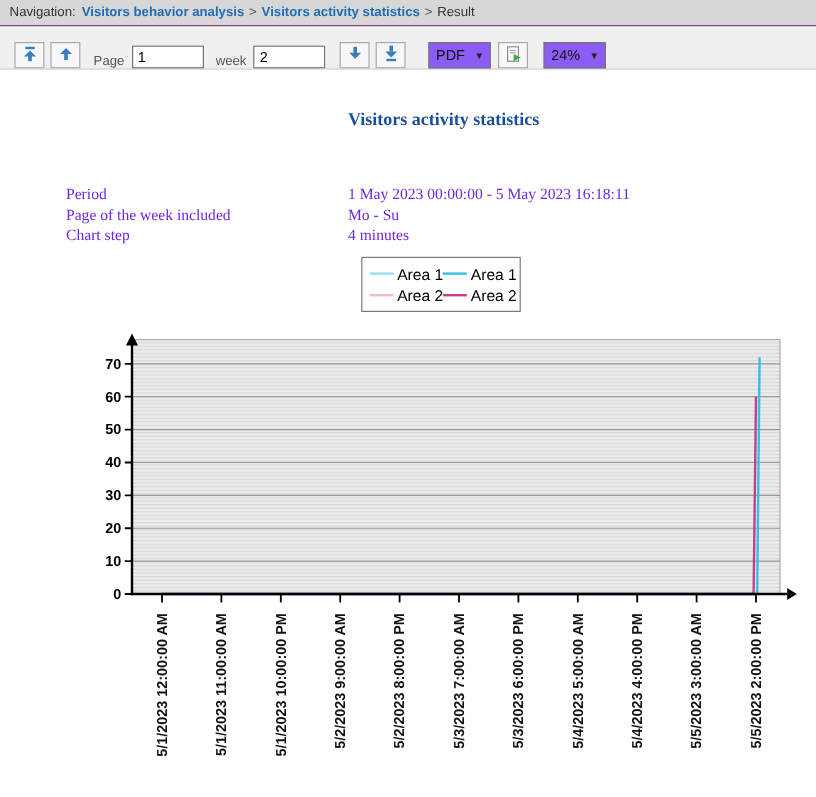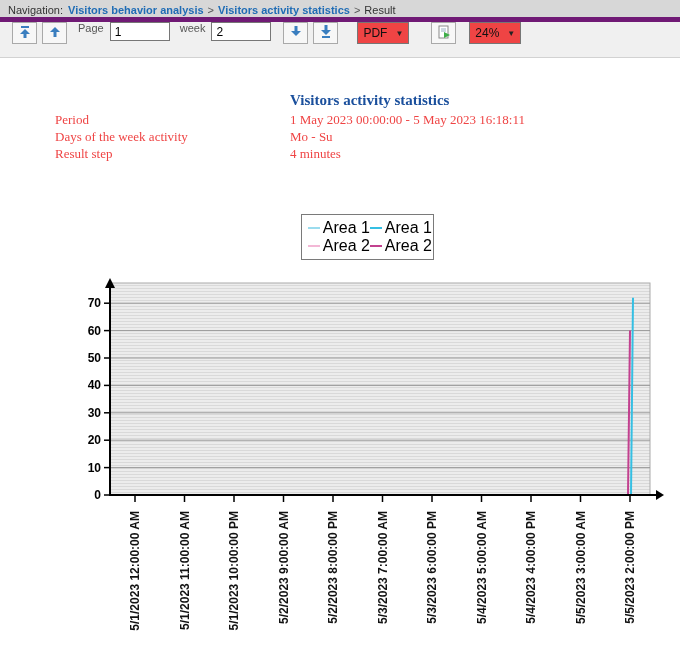--- a/index.html
+++ b/index.html
@@ -6,80 +6,81 @@
   html,body { margin:0; padding:0; }
   body {
     position:relative; width:680px; height:664px;
     background:#ffffff; overflow:hidden;
     font-family:"Liberation Sans", sans-serif;
   }
 
   
   .crumbbar {
     position:absolute; top:0; left:0; width:680px; height:22px;
-    background:#d7d7d7; border-bottom:5px solid #701a75;
+    background:#d7d7d7; border-bottom:1px solid #701a75;
     font-size:11px; line-height:21px; color:#333;
     padding-left:8px; white-space:nowrap;
   }
   .crumbbar a { color:#1f6cb5; font-weight:bold; text-decoration:none; cursor:pointer; }
   .crumbbar .sep { color:#555; margin:0 4px; }
   .crumbbar .current { color:#333; }
   .crumb-prefix { margin-right:5px; }
 
   
   .toolbar {
     position:absolute; top:22px; left:0; width:680px; height:36px;
     background:#f0f0f0; border-bottom:1px solid #d2d2d2;
-    display:flex; align-items:flex-start; padding-left:12px;
+    display:flex; align-items:flex-end; padding-left:12px;
     font-size:11px; color:#444;
   }
   .tb-btn {
     width:25px; height:22px; border:1px solid #a9a9a9; background:#f7f7f7;
     display:flex; align-items:center; justify-content:center;
     margin-right:5px; padding:0; cursor:pointer;
   }
   .tb-label { margin:0 6px 0 6px; color:#555; }
   .tb-input {
     width:60px; height:19px; border:1px solid #767676; background:#fff;
     font:12px "Liberation Sans", sans-serif; padding:1px 4px; margin-right:4px;
   }
   .tb-select {
-    height:22px; border:1px solid #767676; background:#ef4444;
-    display:flex; align-items:center; padding:0 5px; margin-right:22px;
+    height:22px; border:1px solid #767676; background:#8b5cf6;
+    display:flex; align-items:center; padding:0 5px; margin-right:6px;
     font-size:12px; color:#111; cursor:pointer;
   }
   .tb-select .caret { font-size:8px; margin-left:8px; color:#222; }
   .sp8  { margin-left:8px; }
   .sp14 { margin-left:14px; }
 
   
   .rpt-title {
     position:absolute; left:290px; top:92px;
     font:bold 15px "Liberation Serif", serif; color:#1a4f9c;
   }
   .f-label, .f-value {
-    position:absolute; font:13px "Liberation Serif", serif; color:#ef4444;
+    position:absolute; font:13px "Liberation Serif", serif; color:#6d28d9;
     white-space:nowrap;
+    margin-top:42px;
   }
   .f-label { left:55px; }
   .f-value { left:290px; }
   .r0 { top:112px; }
   .r1 { top:129px; }
   .r2 { top:146px; }
 
   
   .legend {
     position:absolute; left:301px; top:214px; width:133px;
     border:1px solid #7a7a7a; background:#fff;
     padding:4px 6px;
   }
   .legend-row { display:flex; align-items:center; height:18px; }
   .legend-entry { display:flex; align-items:center; width:62px; }
   .legend-entry .swatch { display:inline-block; width:20px; height:2px; margin-right:3px; }
-  .legend-entry .lbl { font-size:16px; color:#000; white-space:nowrap; }
+  .legend-entry .lbl { font-size:13px; color:#000; white-space:nowrap; }
 
   
   .chart-wrap { position:absolute; left:78px; top:276px; width:594px; height:384px; }
   .ylab { font:bold 12px "Liberation Sans", sans-serif; fill:#000; }
   .xlab { font:bold 12px "Liberation Sans", sans-serif; fill:#111; }
 </style>
 </head>
 <body>
 
 <div class="crumbbar">
@@ -147,23 +148,23 @@
   <div class="tb-select sp8">
     <span>24%</span>
     <span class="caret">▼</span>
   </div>
 </div>
 
 <div class="rpt-title">Visitors activity statistics</div>
 
 <span class="f-label r0">Period</span>
 <span class="f-value r0">1 May 2023 00:00:00 - 5 May 2023 16:18:11</span>
-<span class="f-label r1">Days of the week activity</span>
+<span class="f-label r1">Page of the week included</span>
 <span class="f-value r1">Mo - Su</span>
-<span class="f-label r2">Result step</span>
+<span class="f-label r2">Chart step</span>
 <span class="f-value r2">4 minutes</span>
 
 <div class="legend">
   <div class="legend-row">
     <span class="legend-entry">
       <i class="swatch" style="background: rgb(155, 220, 238);"></i>
       <span class="lbl">Area 1</span>
     </span>
     <span class="legend-entry">
       <i class="swatch" style="background: rgb(53, 191, 227);"></i>

